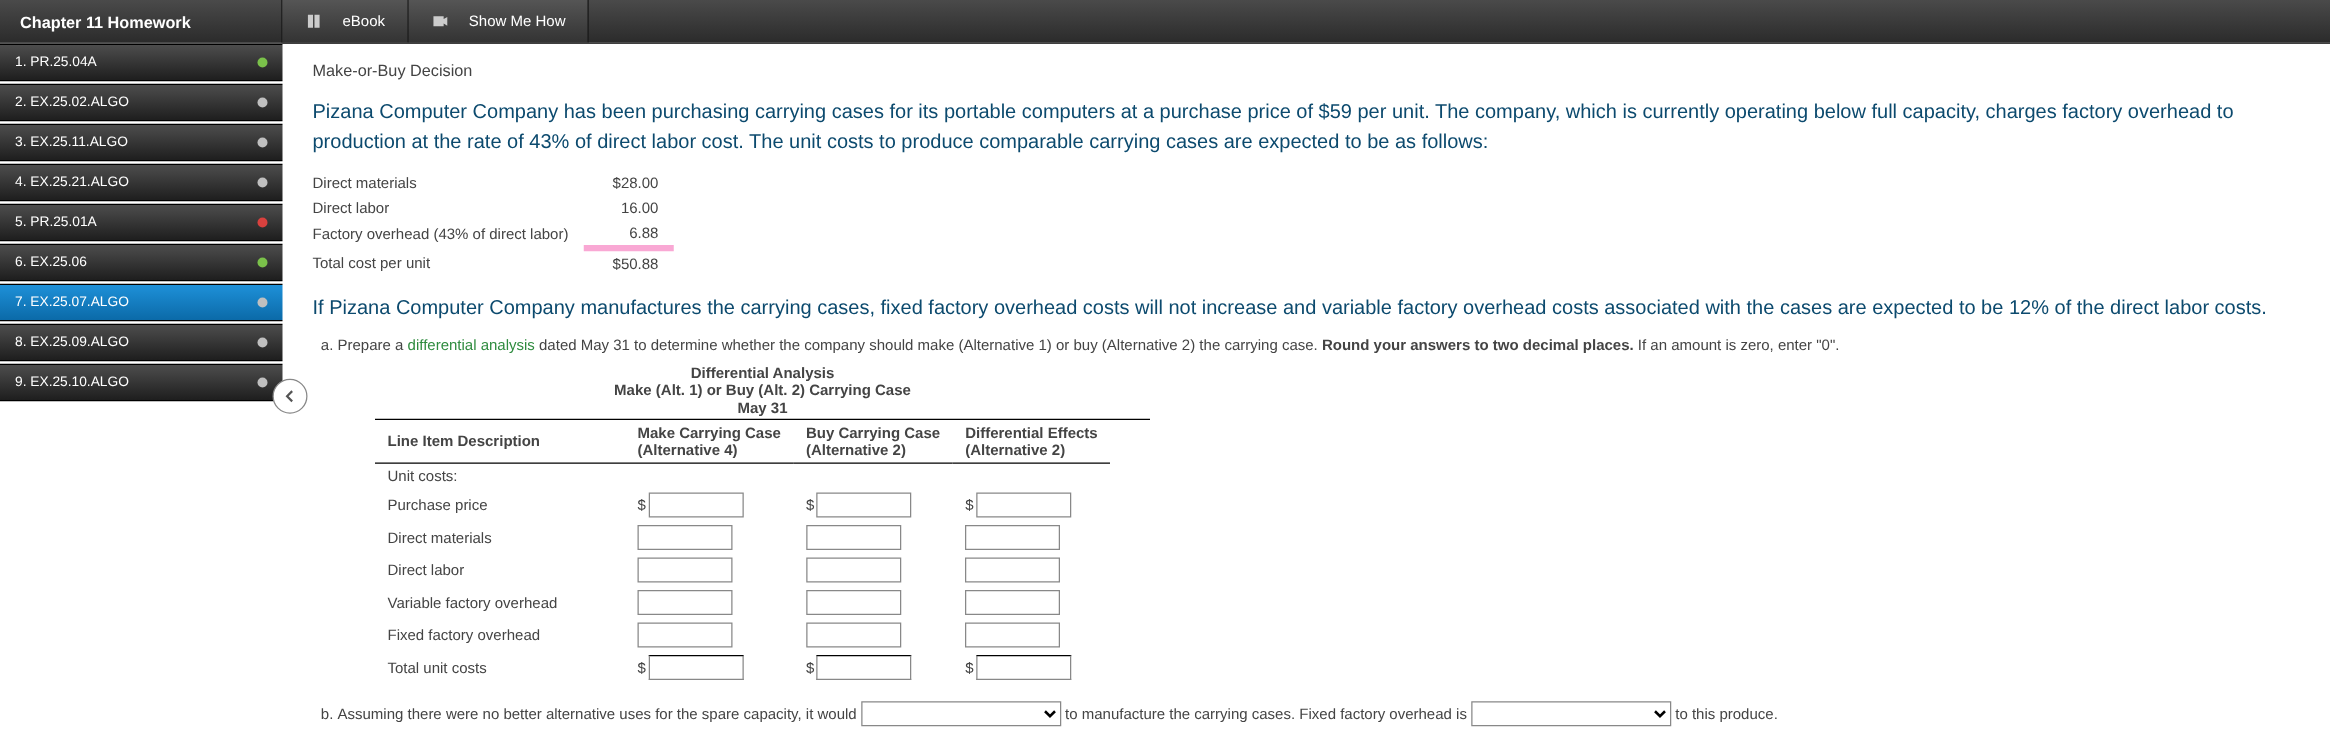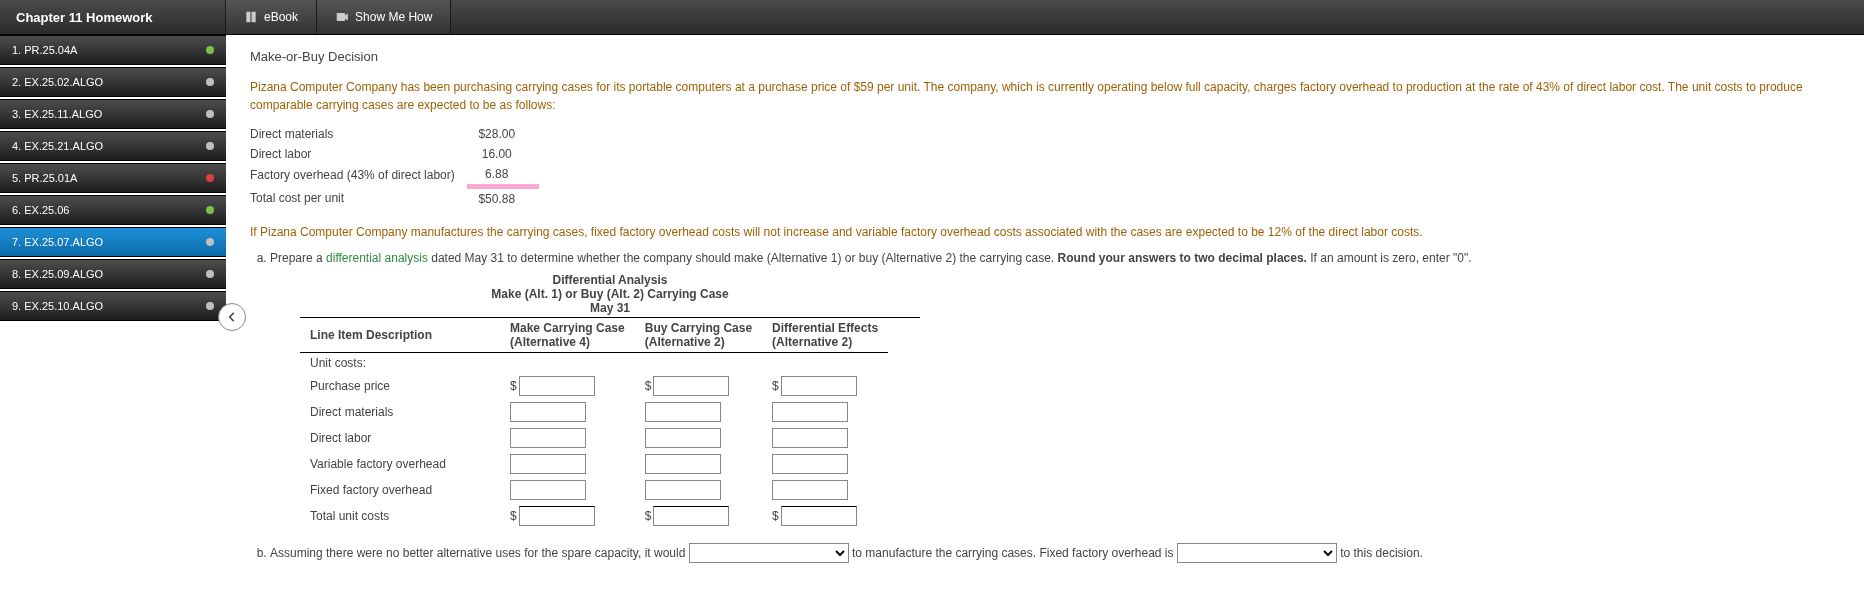--- a/index.html
+++ b/index.html
@@ -1,32 +1,32 @@
 <!DOCTYPE html>
 <html><head>
 <meta charset="utf-8">
 <style>
 html,body{margin:0;padding:0;font-family:Arial,Helvetica,sans-serif;font-size:12px;background:#fff;color:#333}
 .top-bar{display:flex;align-items:stretch;height:34px;background:linear-gradient(#4a4a4a,#2b2b2b);color:#fff;border-bottom:1px solid #000}
 .top-title{padding:0 16px;font-weight:bold;font-size:13px;display:flex;align-items:center;min-width:226px;border-right:1px solid #1a1a1a;box-sizing:border-box}
-.top-btn{display:flex;align-items:center;gap:6px;padding:0 18px;border-right:1px solid #1a1a1a;cursor:pointer;font-size:12px;background:linear-gradient(#555,#333)}
+.top-btn{display:flex;align-items:center;gap:16px;padding:0 18px;border-right:1px solid #1a1a1a;cursor:pointer;font-size:12px;background:linear-gradient(#555,#333)}
 .top-icon{width:14px;height:14px;display:inline-block}
 .layout{display:flex;align-items:flex-start}
 .sidebar{width:226px;flex:none;background:#fff}
 .side-item{position:relative;display:flex;align-items:center;justify-content:space-between;padding:0 12px;height:28px;color:#fff;font-size:11px;border-bottom:1px solid #000;border-top:1px solid #000;margin-bottom:2px;cursor:pointer;
 background:linear-gradient(#4d4d4d,#1e1e1e)}
 .side-item.active{background:linear-gradient(#1e90d8,#0b6aa8)}
 .side-dot{width:8px;height:8px;border-radius:50%;flex:none}
 .collapse-btn{position:absolute;left:218px;top:268px;width:26px;height:26px;border-radius:50%;background:#fff;border:1px solid #888;display:flex;align-items:center;justify-content:center;cursor:pointer;z-index:5}
 .content{flex:1;padding:14px 20px 30px 24px;font-size:12px;color:#444}
 .title-small{font-size:13px;margin:0 0 14px}
-.para{font-size:12px;line-height:1.5;margin:0 0 10px;color:#a16207}
+.para{font-size:16px;line-height:1.5;margin:0 0 10px;color:#0c4a6e}
 .cost-tbl{border-collapse:collapse;margin:4px 0 14px}
 .cost-tbl td{padding:3px 12px 3px 0;font-size:12px}
-.cost-tbl td.num{text-align:center;min-width:60px}
+.cost-tbl td.num{text-align:right;min-width:60px}
 .cost-tbl tr.underline td.num{border-bottom:1px solid #333}
 .cost-tbl tr.total td.num{border-top:5px solid #f9a8d4}
 ol.qs{list-style:lower-alpha;padding-left:20px;margin:10px 0}
 ol.qs>li{margin-bottom:8px}
 .green-link{color:#2e8b3e}
 .diff-wrap{margin:6px 0 14px 30px}
 .diff-head{text-align:center;font-weight:bold;font-size:12px;border-bottom:1px solid #000;padding:2px 0;width:620px}
 .diff-table{border-collapse:collapse}
 .diff-table th{font-weight:bold;font-size:12px;padding:3px 10px;border-bottom:1px solid #000;text-align:left}
 .diff-table th:first-child{text-align:left}
@@ -207,17 +207,17 @@
           </tbody>
             </table>
         </div>
       </li>
 
       <li>
         <span>Assuming there were no better alternative uses for the spare capacity, it would </span>
         <select class="fill"><option></option></select>
         <span> to manufacture the carrying cases. Fixed factory overhead is </span>
         <select class="fill"><option></option></select>
-        <span> to this decision.</span>
+        <span> to this produce.</span>
       </li>
     </ol>
   </div>
 </div>
 
 </body></html>

